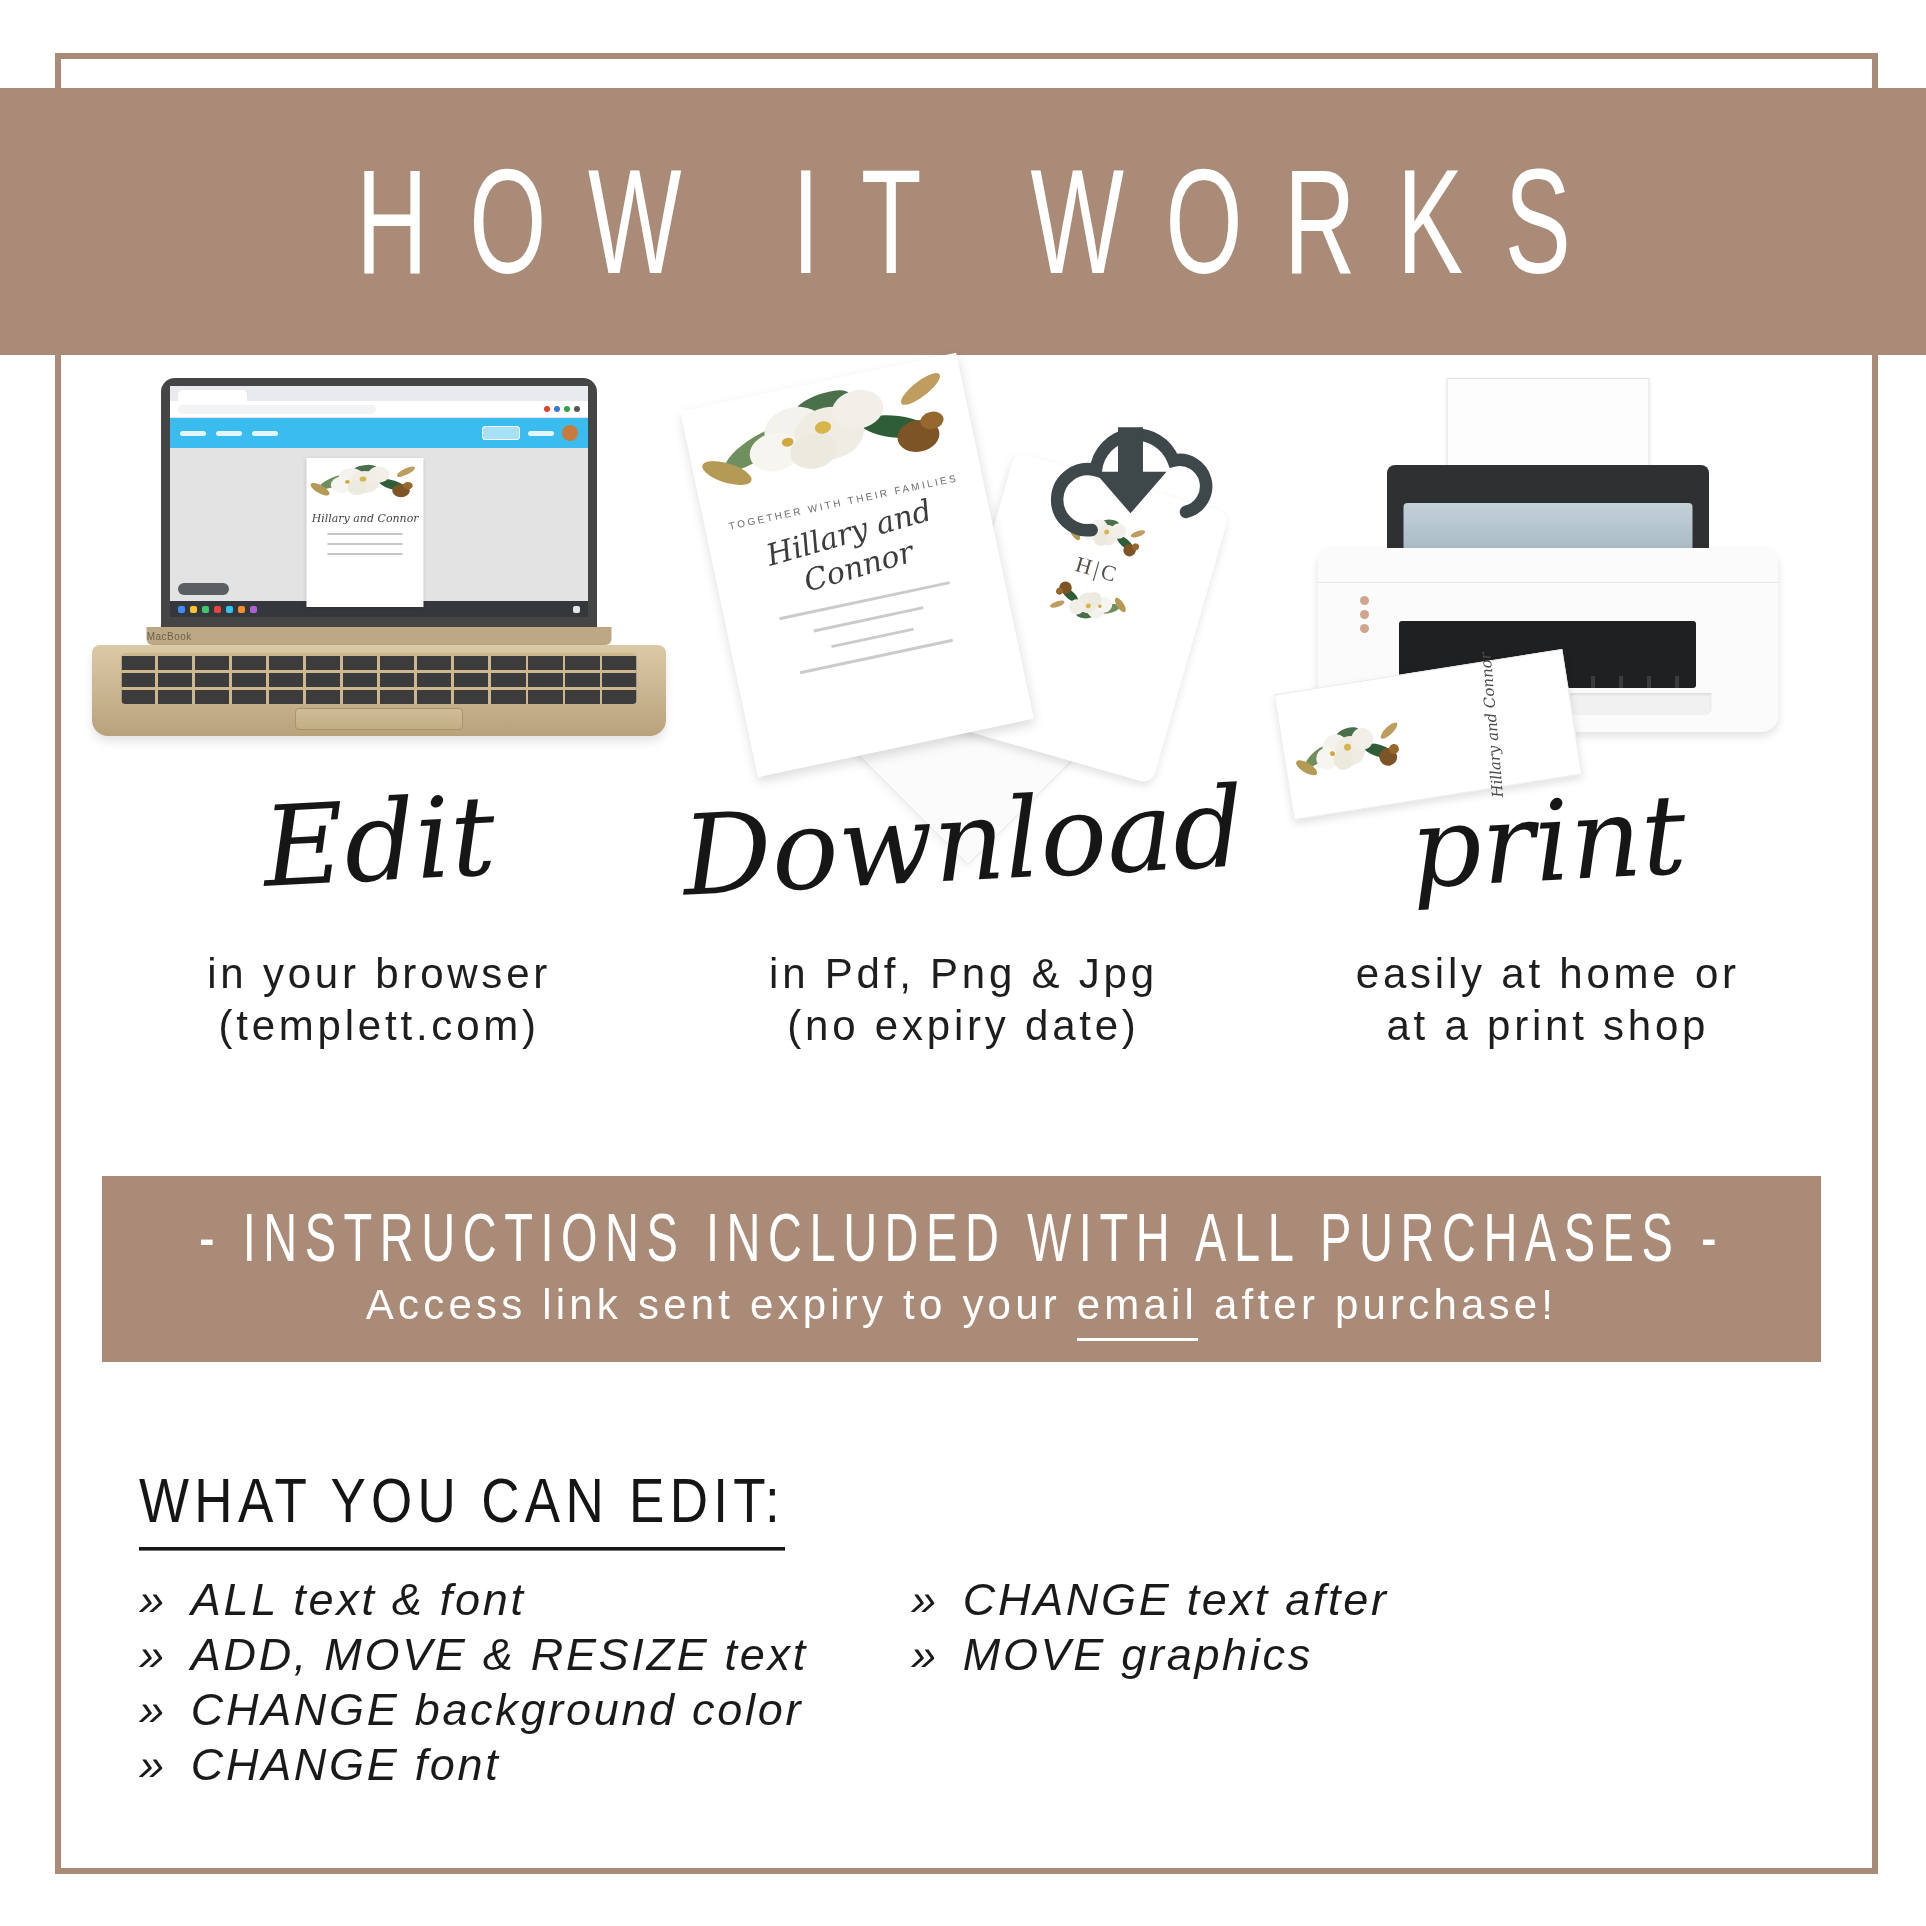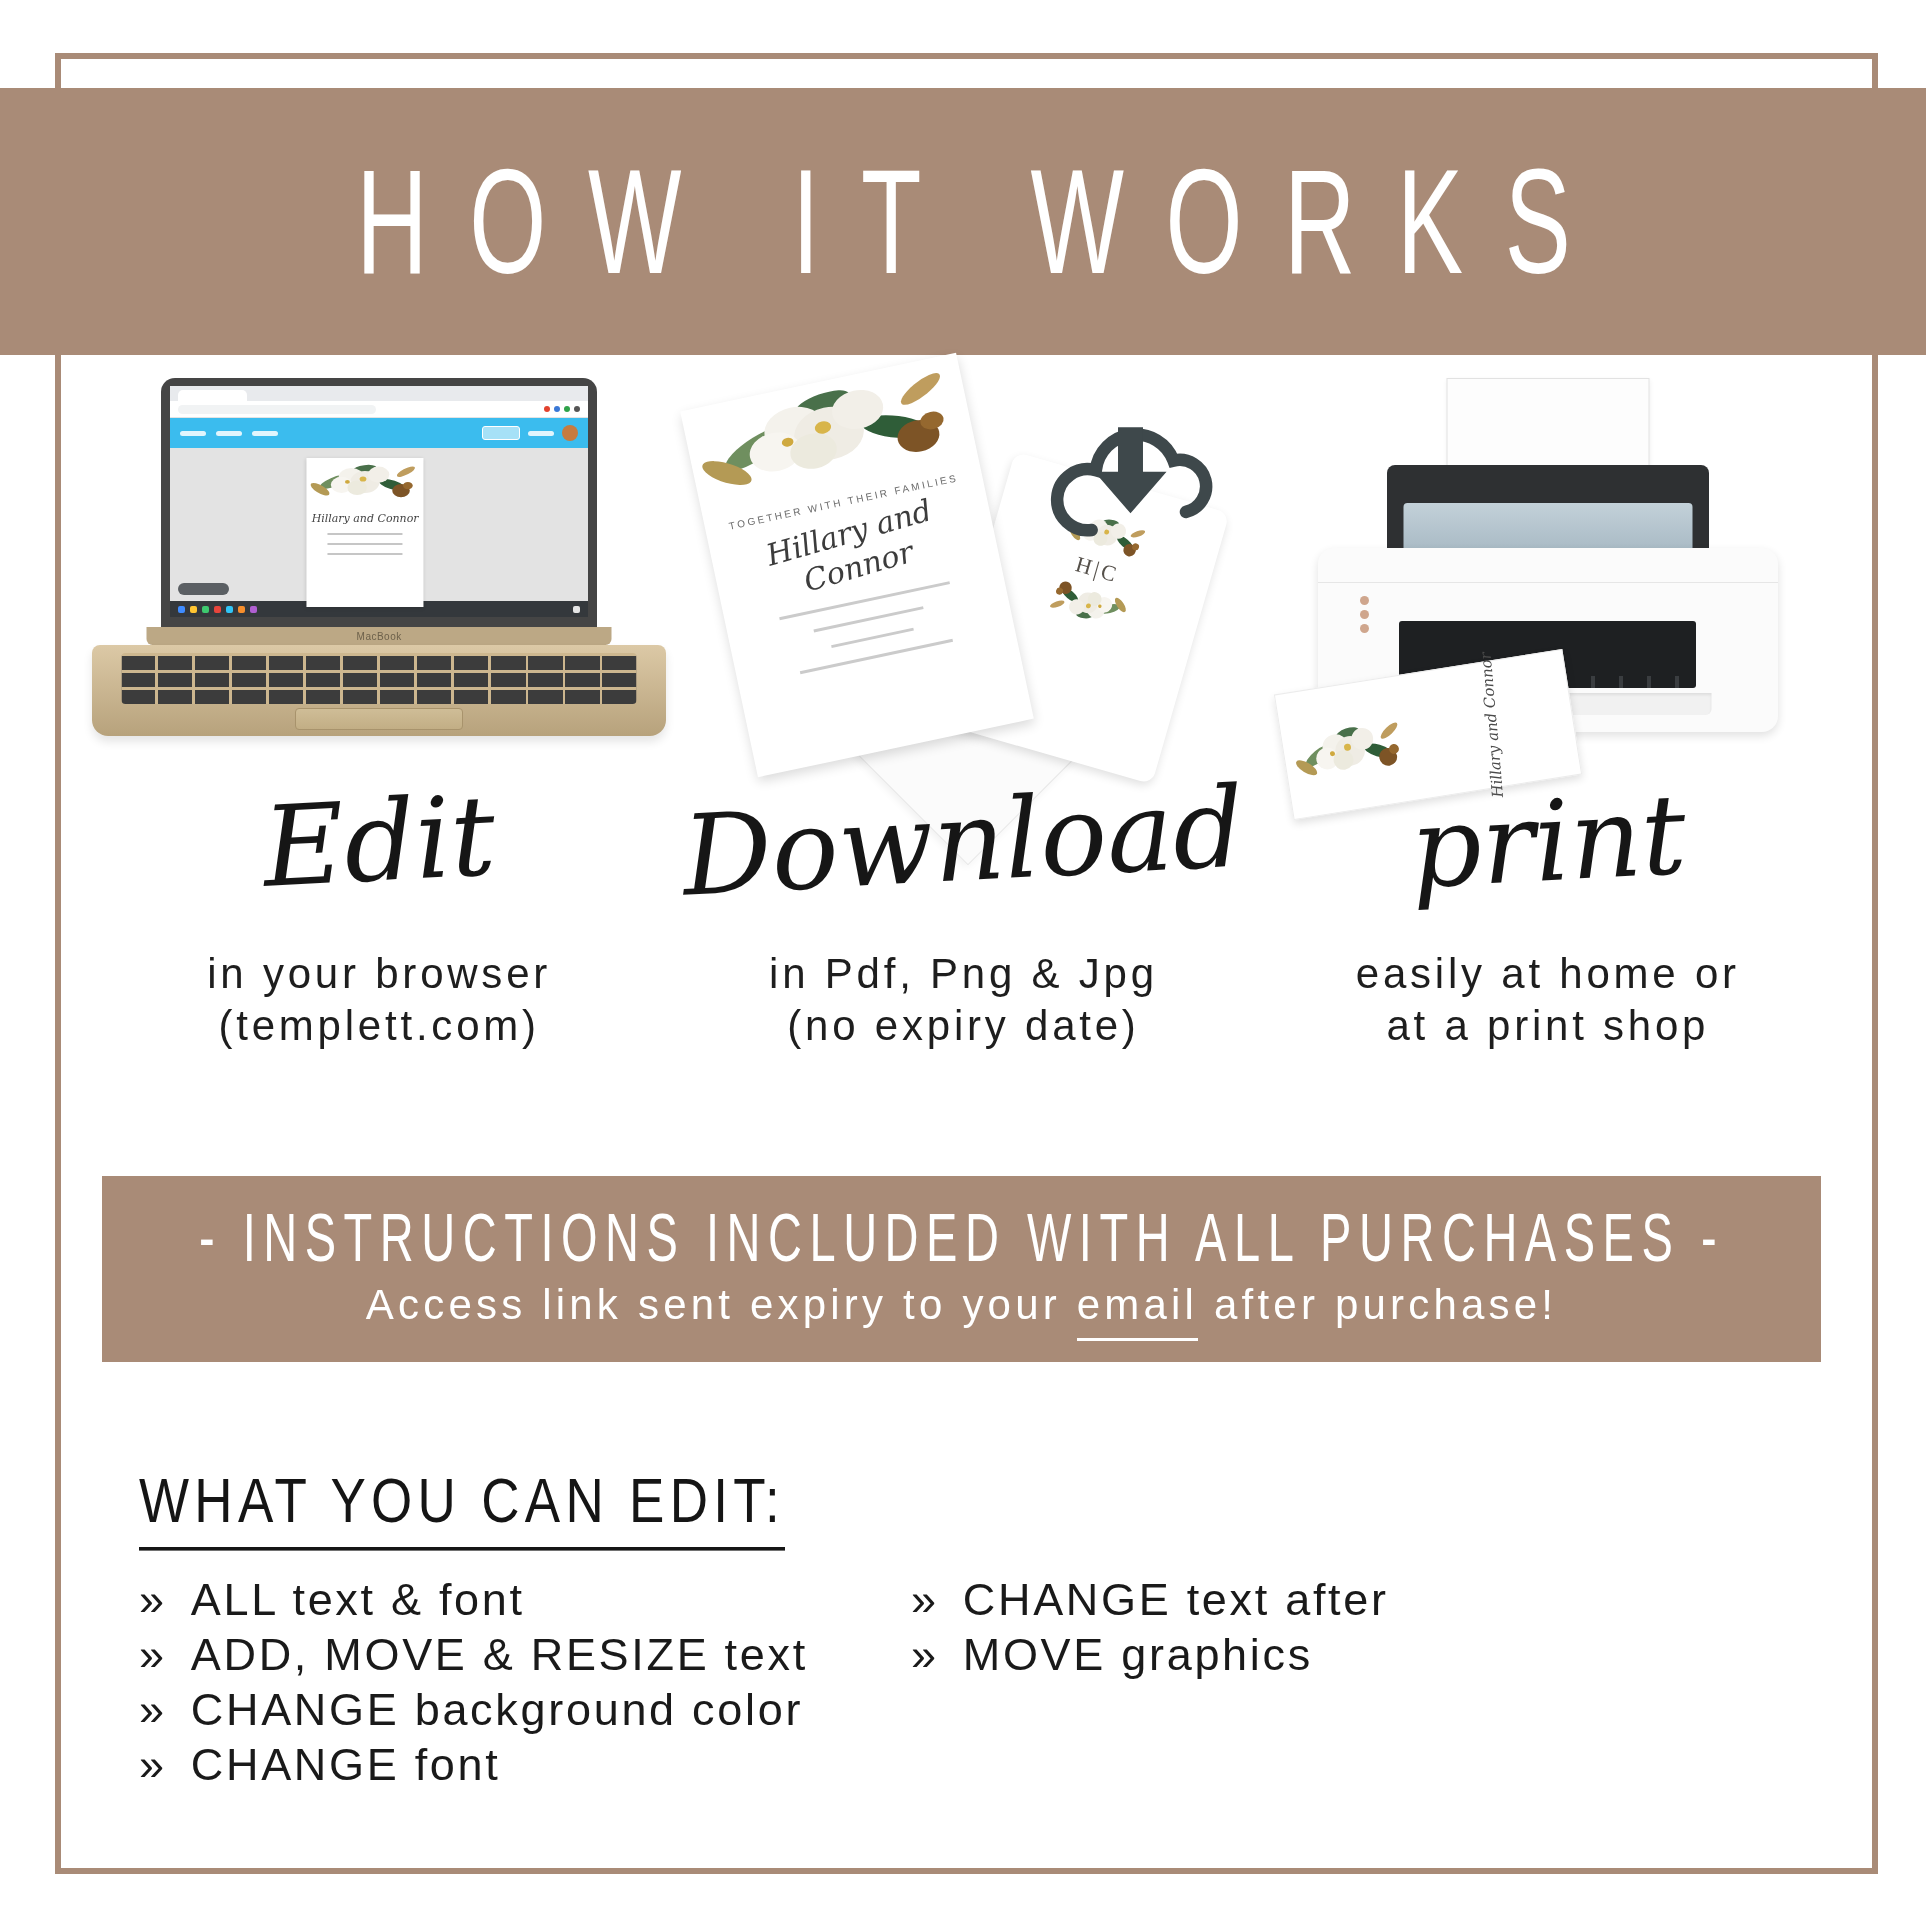--- a/index.html
+++ b/index.html
@@ -56,21 +56,21 @@
              background:#fff;box-shadow:0 1px 4px rgba(0,0,0,.15);padding-top:2px;}
   .floral-mini{display:block;width:100%;height:38px;}
   .mini-script{font-family:"DejaVu Serif",serif;font-style:italic;font-size:11px;color:#444;margin-top:14px;}
   .mini-lines i{display:block;width:64%;height:2px;background:#c6c6c6;margin:8px auto 0;}
   .zoom-pill{position:absolute;left:8px;bottom:6px;width:51px;height:12px;background:#5b5f63;border-radius:6px;}
   .b-taskbar{height:16px;background:#34383c;display:flex;align-items:center;gap:5px;padding:0 8px;}
   .b-taskbar i{width:7px;height:7px;border-radius:2px;display:block;}
   .ti1{background:#3f8cff;} .ti2{background:#ffc531;} .ti3{background:#3ec96f;} .ti4{background:#e8453c;}
   .ti5{background:#30c5f7;} .ti6{background:#f78e2c;} .ti7{background:#b05fd1;} .ti8{background:#e5e5e5;margin-left:auto;}
   .lap-hinge{position:absolute;left:50%;top:249px;transform:translateX(-50%);width:465px;height:18px;
-             background:#bca885;border-radius:0 0 6px 6px;display:flex;align-items:center;justify-content:center;}
+             background:#bca885;border-radius:0 0 6px 6px;display:flex;align-items:center;justify-content:flex-start;}
   .brand{font-size:10px;color:#6d614b;letter-spacing:0.5px;}
   .lap-base{position:absolute;left:0;top:267px;width:574px;height:91px;
             background:linear-gradient(#dcc9a6,#b7a27c);border-radius:8px 8px 16px 16px;
             box-shadow:0 6px 10px rgba(0,0,0,.10);}
   .keys{position:absolute;left:50%;top:8px;transform:translateX(-50%);width:515px;height:51px;border-radius:4px;
         background:repeating-linear-gradient(90deg,transparent 0 34px,var(--laptop-gold) 34px 37px),
                    repeating-linear-gradient(0deg,transparent 0 14px,var(--laptop-gold) 14px 17px),#3c3c3c;}
   .trackpad{position:absolute;left:50%;top:63px;transform:translateX(-50%);width:168px;height:22px;
             background:linear-gradient(#cfbd97,#c2ae85);border:1px solid #a8936c;border-radius:4px;}
 
@@ -128,21 +128,21 @@
                 transform:scaleY(1.45);white-space:nowrap;}
   .banner-line2{color:#fff;font-weight:300;font-size:42px;letter-spacing:.10em;white-space:nowrap;}
   .banner-line2 .email-link{border-bottom:3px solid #fff;padding-bottom:10px;}
 
   
   .edit-heading{position:absolute;left:139px;top:1463px;z-index:3;display:inline-block;
                 font-size:53px;letter-spacing:.10em;font-weight:300;color:#151515;
                 transform:scaleY(1.2);transform-origin:left top;
                 border-bottom:3px solid #161616;padding-bottom:9px;}
   .edit-list{position:absolute;top:1572px;z-index:3;list-style:none;}
-  .edit-list li{font-size:45px;letter-spacing:.06em;font-weight:300;line-height:55px;color:#1a1a1a;white-space:nowrap;}
+  .edit-list li{font-size:45px;letter-spacing:.06em;font-weight:300;line-height:55px;color:#1a1a1a;white-space:nowrap;font-style:italic;}
   .edit-list .bullet{margin-right:24px;}
   .list-left{left:139px;}
   .list-right{left:911px;}
 
   .hidden-defs{position:absolute;width:0;height:0;overflow:hidden;}
 </style>
 </head>
 <body>
 
 <svg class="hidden-defs" aria-hidden="true">

